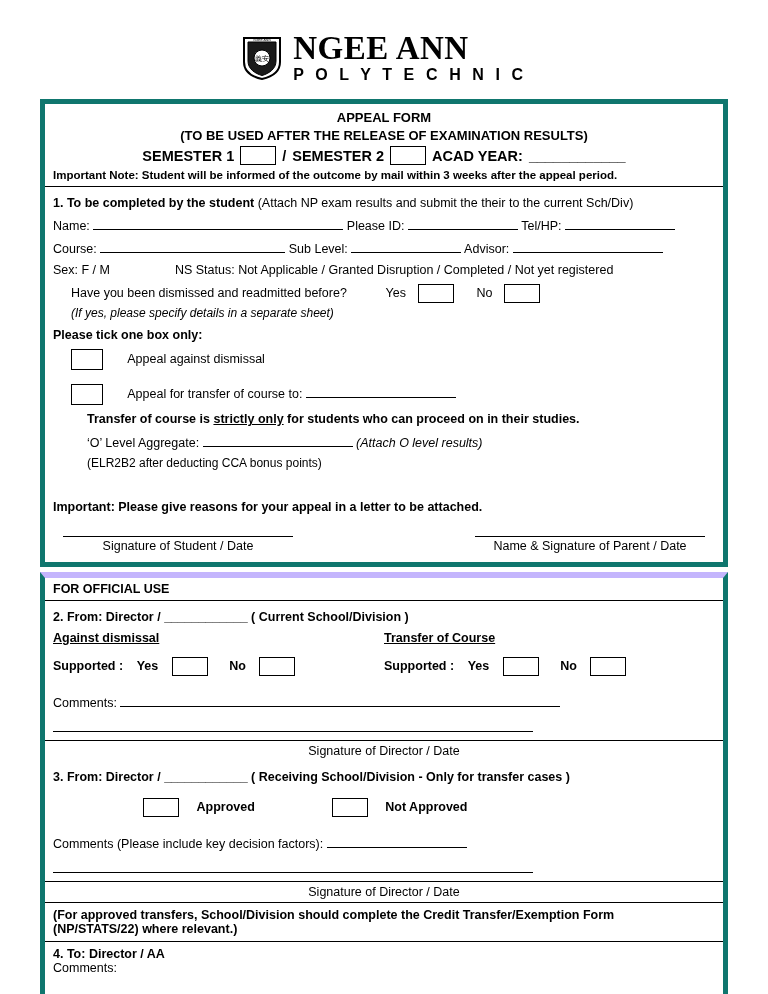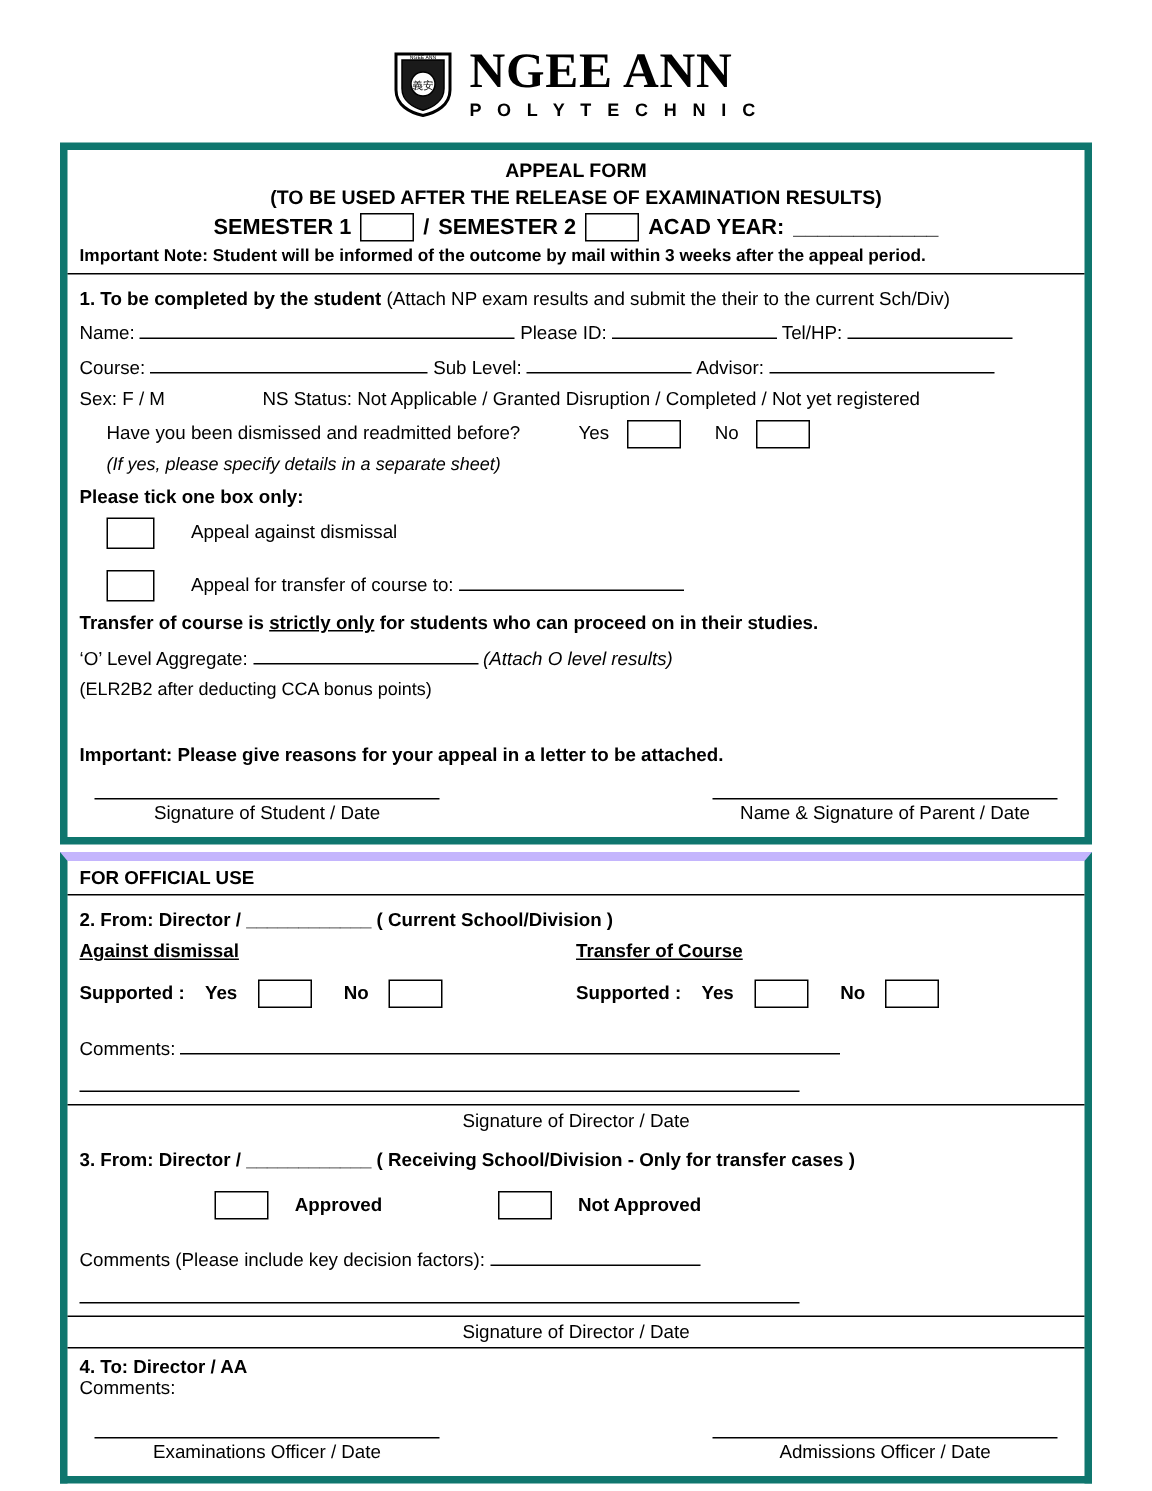--- a/index.html
+++ b/index.html
@@ -41,21 +41,21 @@
   .logo-text {
     line-height: 1;
   }
   .logo-main {
     font-size: 33px;
     font-weight: bold;
     letter-spacing: 0.5px;
     font-family: "Liberation Serif", serif;
   }
   .logo-sub {
-    font-size: 12px;
+    font-size: 16px;
     font-weight: bold;
     letter-spacing: 3.6px;
     margin-top: 2px;
     font-family: "Liberation Sans", sans-serif;
   }
 
   
   .frame {
     border: 5px solid #0f766e;
     margin: 0 40px;
@@ -156,21 +156,21 @@
     padding: 3px 8px 3px 8px;
     font-size: 12.5px;
   }
   .long-line {
     border-bottom: 1px solid #000;
     width: 480px;
     height: 14px;
     margin: 6px 0 0 0;
   }
   .indent { margin-left: 18px; }
-  .indent2 { }
+  .indent2 { margin-left: 34px; }
   .small { font-size: 12px; }
 </style>
 </head>
 <body>
 
 <div class="page">
 
   <div class="logo-block">
     <div class="crest">
       <svg viewBox="0 0 42 46" width="42" height="46">
@@ -348,20 +348,24 @@
       </div>
 
       <div class="row" style="margin-top:18px">
         <span>Comments (Please include key decision factors):</span>
         <span class="dotline" style="width:140px"></span>
       </div>
       <div class="long-line"></div>
     </div>
     <div class="sig-right">Signature of Director / Date</div>
 
+    <div class="sec-pad b" style="border-top:1px solid #000">
+      <div>(For approved transfers, School/Division should complete the Credit Transfer/Exemption Form</div>
+      <div>(NP/STATS/22) where relevant.)</div>
+    </div>
 
     <div class="sec-pad" style="border-top:1px solid #000">
       <div class="b">4. To: Director / AA</div>
       <div>Comments:</div>
 
       <div class="sig-row" style="margin-top:26px">
         <div class="sig-item">
           <div class="sig-line"></div>
           <div class="sig-caption">Examinations Officer / Date</div>
         </div>

